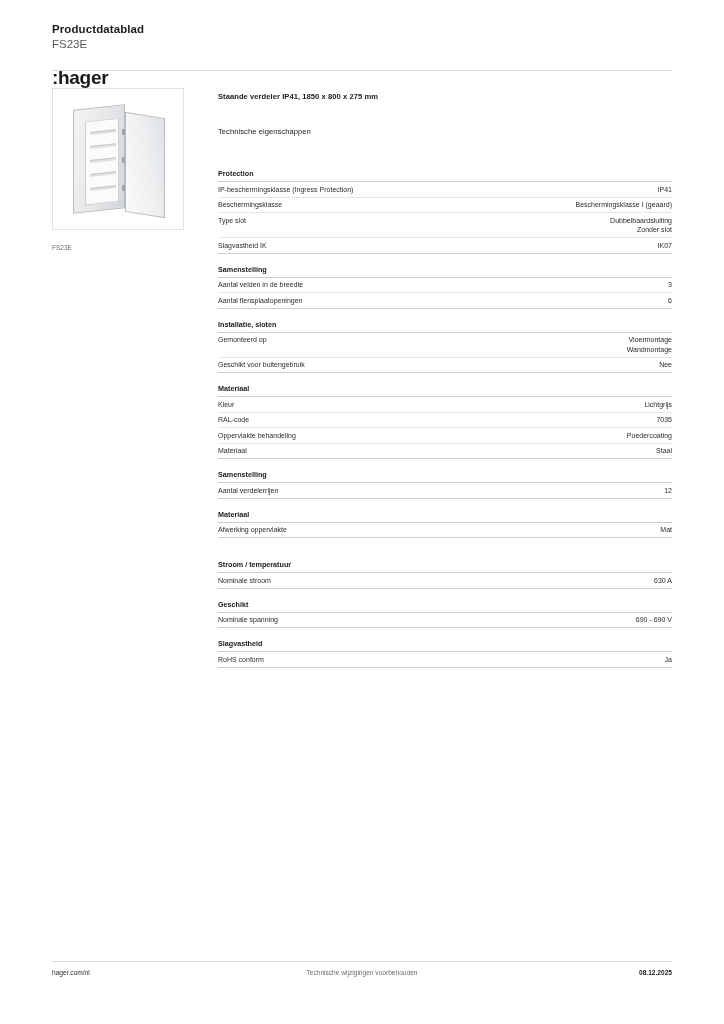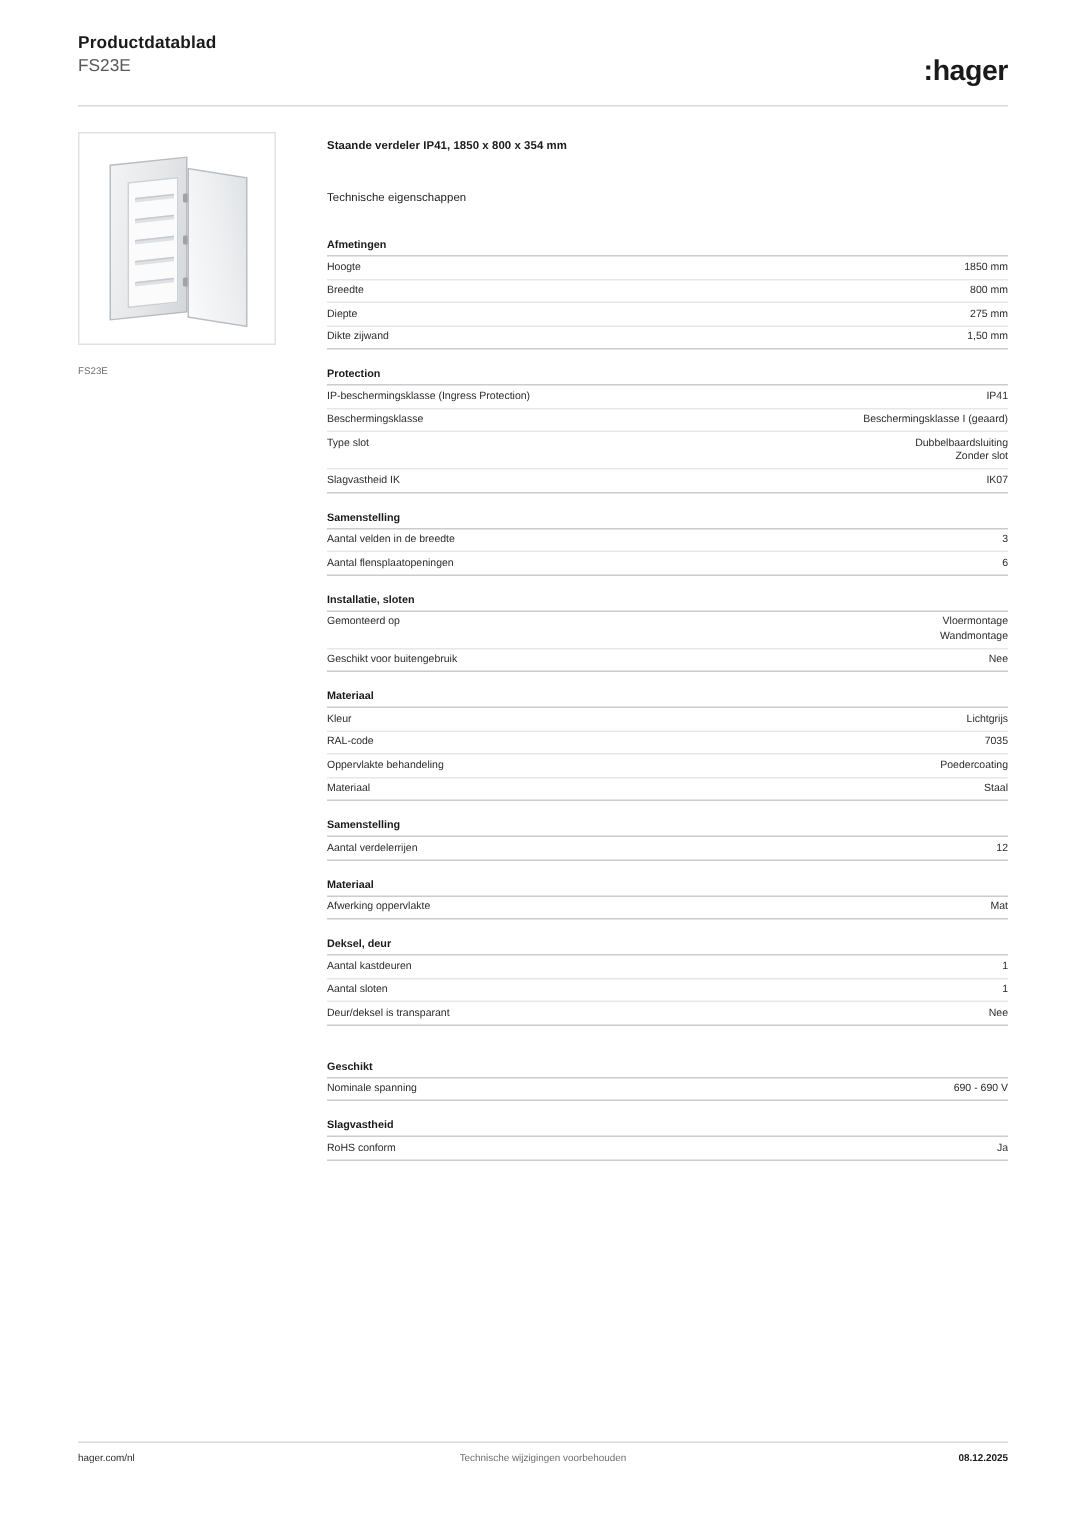--- a/index.html
+++ b/index.html
@@ -23,20 +23,21 @@
   
   .header {
     position: absolute;
     left: 52px;
     top: 22px;
     width: 620px;
     height: 42px;
     display: flex;
     align-items: flex-start;
     justify-content: space-between;
+    flex-direction: column;
   }
   .doc-title {
     font-size: 11.5px;
     font-weight: bold;
     line-height: 15px;
     letter-spacing: 0.1px;
     color: #1a1a1a;
   }
   .doc-subtitle {
     font-size: 11.5px;
@@ -242,42 +243,23 @@
         <div class="hinge" style="top:26px"></div>
         <div class="hinge" style="top:54px"></div>
         <div class="hinge" style="top:82px"></div>
         <div class="cab-door"></div>
       </div>
     </div>
     <div class="img-caption">FS23E</div>
   </div>
 
   <div class="spec-col">
-    <div class="prod-heading">Staande verdeler IP41, 1850 x 800 x 354 mm</div>
+    <div class="prod-heading">Staande verdeler IP41, 1850 x 800 x 275 mm</div>
     <div class="tech-heading">Technische eigenschappen</div>
     <div id="groups">
-        <div class="group">
-          <div class="group-title">Afmetingen</div>
-          <div class="row">
-            <div class="label">Hoogte</div>
-            <div class="value">1850 mm</div>
-          </div>
-          <div class="row">
-            <div class="label">Breedte</div>
-            <div class="value">800 mm</div>
-          </div>
-          <div class="row">
-            <div class="label">Diepte</div>
-            <div class="value">275 mm</div>
-          </div>
-          <div class="row">
-            <div class="label">Dikte zijwand</div>
-            <div class="value">1,50 mm</div>
-          </div>
-        </div>
         <div class="group-gap"></div>
         <div class="group">
           <div class="group-title">Protection</div>
           <div class="row">
             <div class="label">IP-beschermingsklasse (Ingress Protection)</div>
             <div class="value">IP41</div>
           </div>
           <div class="row">
             <div class="label">Beschermingsklasse</div>
             <div class="value">Beschermingsklasse I (geaard)</div>
@@ -347,36 +329,28 @@
         </div>
         <div class="group-gap"></div>
         <div class="group">
           <div class="group-title">Materiaal</div>
           <div class="row">
             <div class="label">Afwerking oppervlakte</div>
             <div class="value">Mat</div>
           </div>
         </div>
         <div class="group-gap"></div>
-        <div class="group">
-          <div class="group-title">Deksel, deur</div>
-          <div class="row">
-            <div class="label">Aantal kastdeuren</div>
-            <div class="value">1</div>
-          </div>
-          <div class="row">
-            <div class="label">Aantal sloten</div>
-            <div class="value">1</div>
-          </div>
-          <div class="row">
-            <div class="label">Deur/deksel is transparant</div>
-            <div class="value">Nee</div>
-          </div>
-        </div>
-        <div class="group-gap"></div>
+        <div class="group-gap"></div>
+        <div class="group">
+          <div class="group-title">Stroom / temperatuur</div>
+          <div class="row">
+            <div class="label">Nominale stroom</div>
+            <div class="value">630 A</div>
+          </div>
+        </div>
         <div class="group-gap"></div>
         <div class="group">
           <div class="group-title">Geschikt</div>
           <div class="row">
             <div class="label">Nominale spanning</div>
             <div class="value">690 - 690 V</div>
           </div>
         </div>
         <div class="group-gap"></div>
         <div class="group">

